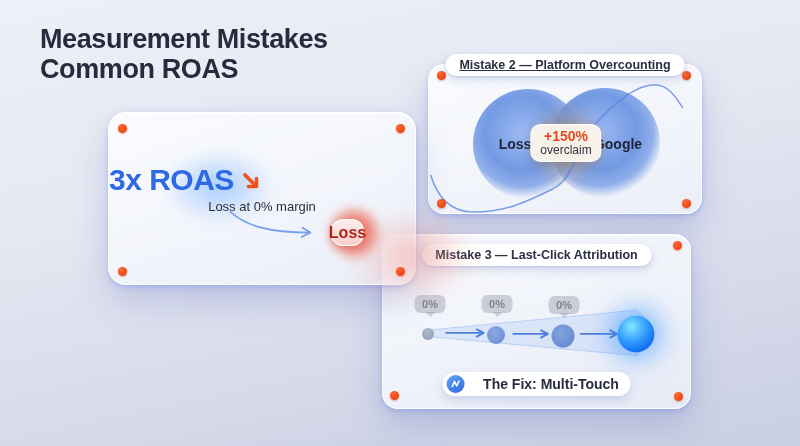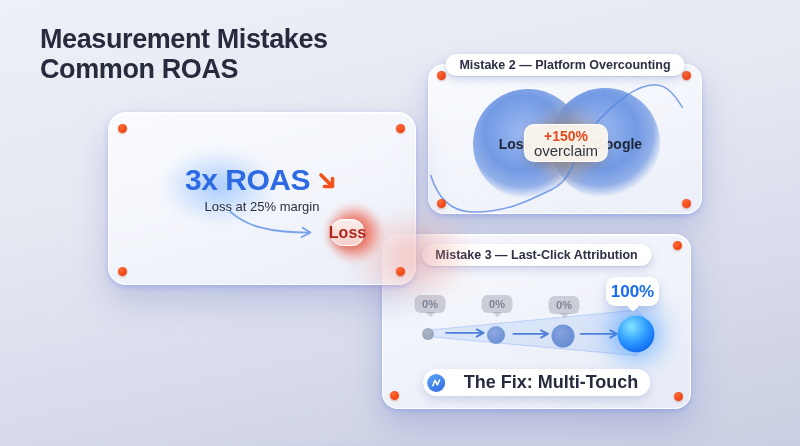--- a/index.html
+++ b/index.html
@@ -59,21 +59,21 @@
     position:absolute; left:52px; top:36px; width:115px; height:75px; border-radius:50%;
     background:radial-gradient(closest-side, rgba(92,162,255,.5), rgba(92,162,255,0));
     filter:blur(6px);
   }
   .m1-glow-pink {
     position:absolute; left:238px; top:96px; width:130px; height:95px; border-radius:50%;
     background:radial-gradient(closest-side, rgba(243,150,138,.5), rgba(243,150,138,0));
     filter:blur(8px);
   }
   .m1-headline {
-    position:absolute; top:50px; left:0; right:0; text-align:center;
+    position:absolute; top:50px; left:0; right:0; text-align:left;
     font-size:30px; font-weight:800; letter-spacing:-0.5px; color:#2d6ae4;
   }
   .m1-headline .dr-arrow { vertical-align:-3px; margin-left:5px; }
   .m1-subtext {
     position:absolute; top:86px; left:0; right:0; text-align:center;
     font-size:13px; font-weight:500; color:#2a2f3e;
   }
   .m1-loss-glow {
     position:absolute; left:216px; top:91px; width:58px; height:58px; border-radius:50%;
     background:radial-gradient(circle, rgba(238,120,104,.9) 35%, rgba(238,120,104,0) 72%);
@@ -83,21 +83,21 @@
     position:absolute; left:222px; top:106px; width:33px; height:27px;
     border-radius:12px; background:linear-gradient(180deg,#fdeeec,#f6d0ca);
     border:1px solid rgba(255,255,255,.95);
     box-shadow:0 2px 6px rgba(201,92,78,.4);
     display:flex; align-items:center; justify-content:center;
     font-size:16px; font-weight:800; color:#b02418;
   }
 
   
   #card2 { left:428px; top:64px; width:274px; height:150px; z-index:2; }
-  #card2 .pill { top:-11px; }
+  #card2 .pill { top:-11px;text-decoration:underline; }
   #card2 .corner-dot.tl{left:8px;top:6px} #card2 .corner-dot.tr{right:10px;top:6px}
   #card2 .corner-dot.bl{left:8px;bottom:5px} #card2 .corner-dot.br{right:10px;bottom:5px}
 
   .venn-circle {
     position:absolute; width:110px; height:110px; border-radius:50%;
     background:radial-gradient(circle at 45% 40%,
       rgba(152,182,242,.95) 0%, rgba(104,146,226,.92) 42%,
       rgba(104,146,226,.7) 60%, rgba(104,146,226,0) 73%);
   }
   .venn-left  { left:44px; top:24px; }
@@ -114,21 +114,21 @@
   .venn-label.meta   { left:86px;  top:79px; }
   .venn-label.google { left:189px; top:79px; }
   .overlap-badge {
     position:absolute; left:137px; top:78px; transform:translate(-50%,-50%);
     background:rgba(251,245,235,.96); border-radius:10px;
     border:1px solid rgba(255,255,255,.85);
     box-shadow:0 3px 8px rgba(120,100,60,.25);
     padding:3px 9px 4px; text-align:center; z-index:3;
   }
   .overlap-value   { font-size:14px; font-weight:800; color:#e64a1d; line-height:16px; }
-  .overlap-caption { font-size:15px; font-weight:500; color:#2f3440; line-height:13px; }
+  .overlap-caption { font-size:12px; font-weight:500; color:#2f3440; line-height:13px; }
 
   
   #card3 { left:382px; top:234px; width:309px; height:175px; z-index:3; }
   #card3 .pill { top:9px; }
   #card3 .corner-dot.tr{right:8px;top:6px}
   #card3 .corner-dot.bl{left:7px;bottom:8px} #card3 .corner-dot.br{right:7px;bottom:7px}
 
   .tp-badge {
     position:absolute; transform:translateX(-50%);
     width:31px; height:18px; border-radius:6px;
@@ -164,21 +164,21 @@
     position:absolute; bottom:-4px; left:50%; width:9px; height:9px;
     transform:translateX(-50%) rotate(45deg); background:#fff; border-radius:2px;
   }
 
   .fix-pill {
     position:absolute; left:50%; transform:translateX(-50%); bottom:12px;
     background:#fff; border-radius:999px; white-space:nowrap;
     display:flex; align-items:center; gap:19px;
     padding:3px 12px 3px 4px;
     box-shadow:0 4px 10px rgba(70,90,170,.2);
-    font-size:18px; font-weight:600; color:#262c3e;
+    font-size:14px; font-weight:600; color:#262c3e;
   }
   .fix-logo {
     width:18px; height:18px; border-radius:50%;
     background:linear-gradient(150deg,#5ea4f6,#2e6ae0);
     display:flex; align-items:center; justify-content:center;
   }
 </style>
 </head>
 <body>
 
@@ -229,24 +229,20 @@
 
     <div class="tp-badge tp-b1">0%</div>
     <div class="tp-badge tp-b2">0%</div>
     <div class="tp-badge tp-b3">0%</div>
 
     <div class="tp-dot tp-d1"></div>
     <div class="tp-dot tp-d2"></div>
     <div class="tp-dot tp-d3"></div>
     <div class="tp-dot tp-d4"></div>
 
-    <div class="bubble-100">
-      <span class="tail"></span>
-      <span>100%</span>
-    </div>
 
     <div class="fix-pill">
       <span class="fix-logo">
         <svg width="12" height="12" viewBox="0 0 16 16">
           <polyline points="3.5,11.5 6.5,4.5 9.5,10.5 12.5,4" fill="none" stroke="#fff" stroke-width="2" stroke-linecap="round" stroke-linejoin="round"></polyline>
         </svg>
       </span>
       <span>The Fix: Multi-Touch</span>
     </div>
 
@@ -259,21 +255,21 @@
 
     <div class="m1-glow-blue"></div>
     <div class="m1-glow-pink"></div>
 
     <div class="m1-headline">
       <span>3x ROAS</span><svg class="dr-arrow" width="24" height="24" viewBox="0 0 24 24">
         <path d="M6 6 L16.5 16.5 M17.5 9.5 V17.5 H9.5" fill="none" stroke="#f2511b" stroke-width="3.6" stroke-linecap="round" stroke-linejoin="round"></path>
       </svg>
     </div>
 
-    <div class="m1-subtext">Loss at 25% margin</div>
+    <div class="m1-subtext">Loss at 0% margin</div>
 
     <svg class="card-svg" viewBox="0 0 308 173">
       <path d="M 122,100 C 138,114 160,121 202,121 M 195,116 L 203,121 L 194,125.5" fill="none" stroke="#7aa2ec" stroke-width="1.8" stroke-linecap="round" stroke-linejoin="round"></path>
     </svg>
 
     <div class="m1-loss-glow"></div>
     <div class="m1-loss-badge">Loss</div>
 
     <span class="corner-dot tl"></span>
     <span class="corner-dot tr"></span>

